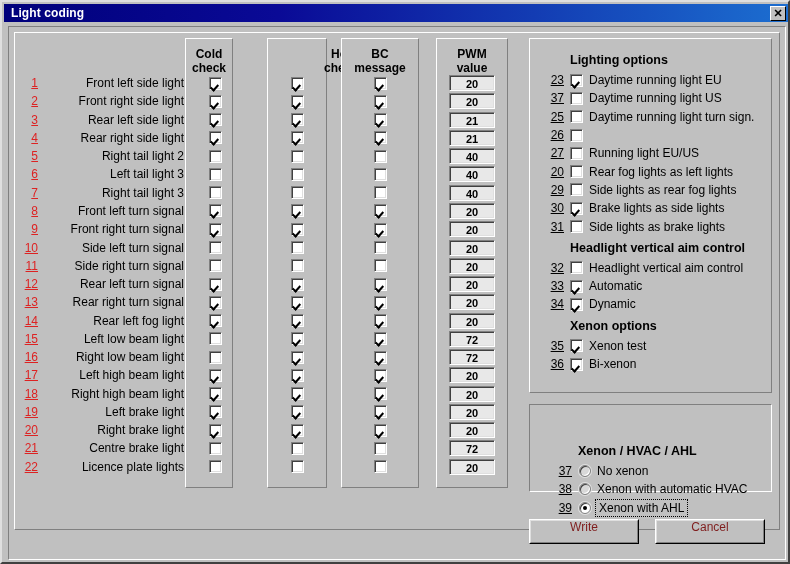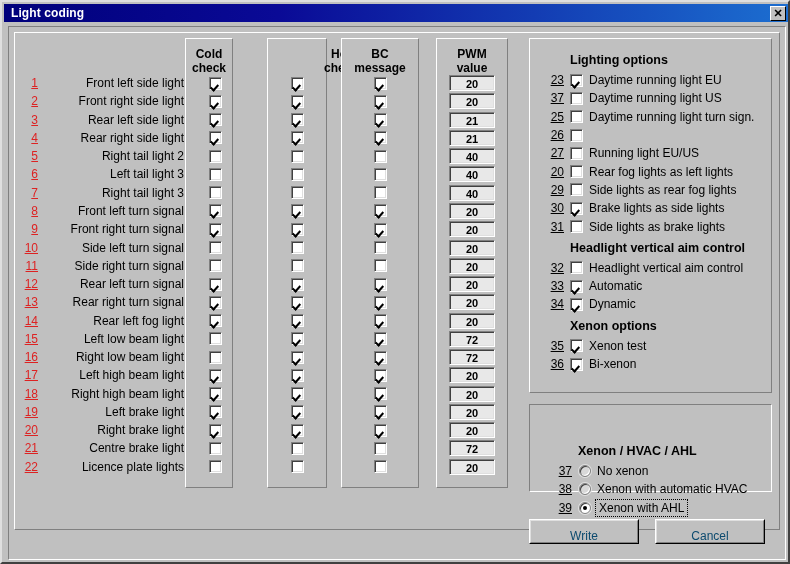--- a/index.html
+++ b/index.html
@@ -158,22 +158,22 @@
     outline:1px dotted #000;outline-offset:1px;
     padding:0 2px;
   }
 
   
   .btn{
     position:absolute;box-sizing:border-box;
     background:#c0c0c0;
     border-left:1px solid #ffffff;border-top:1px solid #ffffff;
     border-right:1px solid #000000;border-bottom:1px solid #000000;
-    font-size:12px;color:#0c4a6e;
-    display:flex;align-items:flex-end;justify-content:center;
+    font-size:12px;color:#7f1d1d;
+    display:flex;align-items:flex-start;justify-content:center;
     font-family:"Liberation Sans",sans-serif;
   }
   .btn .inner{
     position:absolute;left:0;top:0;right:0;bottom:0;
     border-left:1px solid #dfdfdf;border-top:1px solid #dfdfdf;
     border-right:1px solid #808080;border-bottom:1px solid #808080;
     pointer-events:none;
   }
 </style>
 </head>

